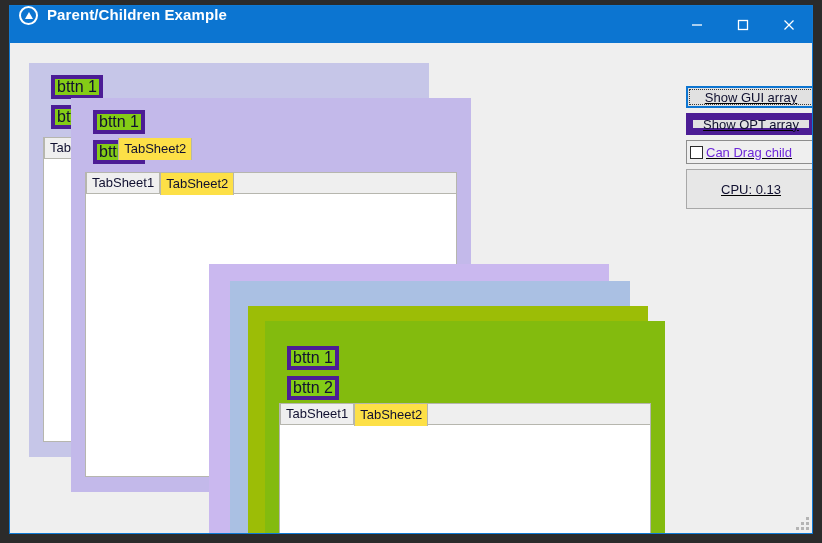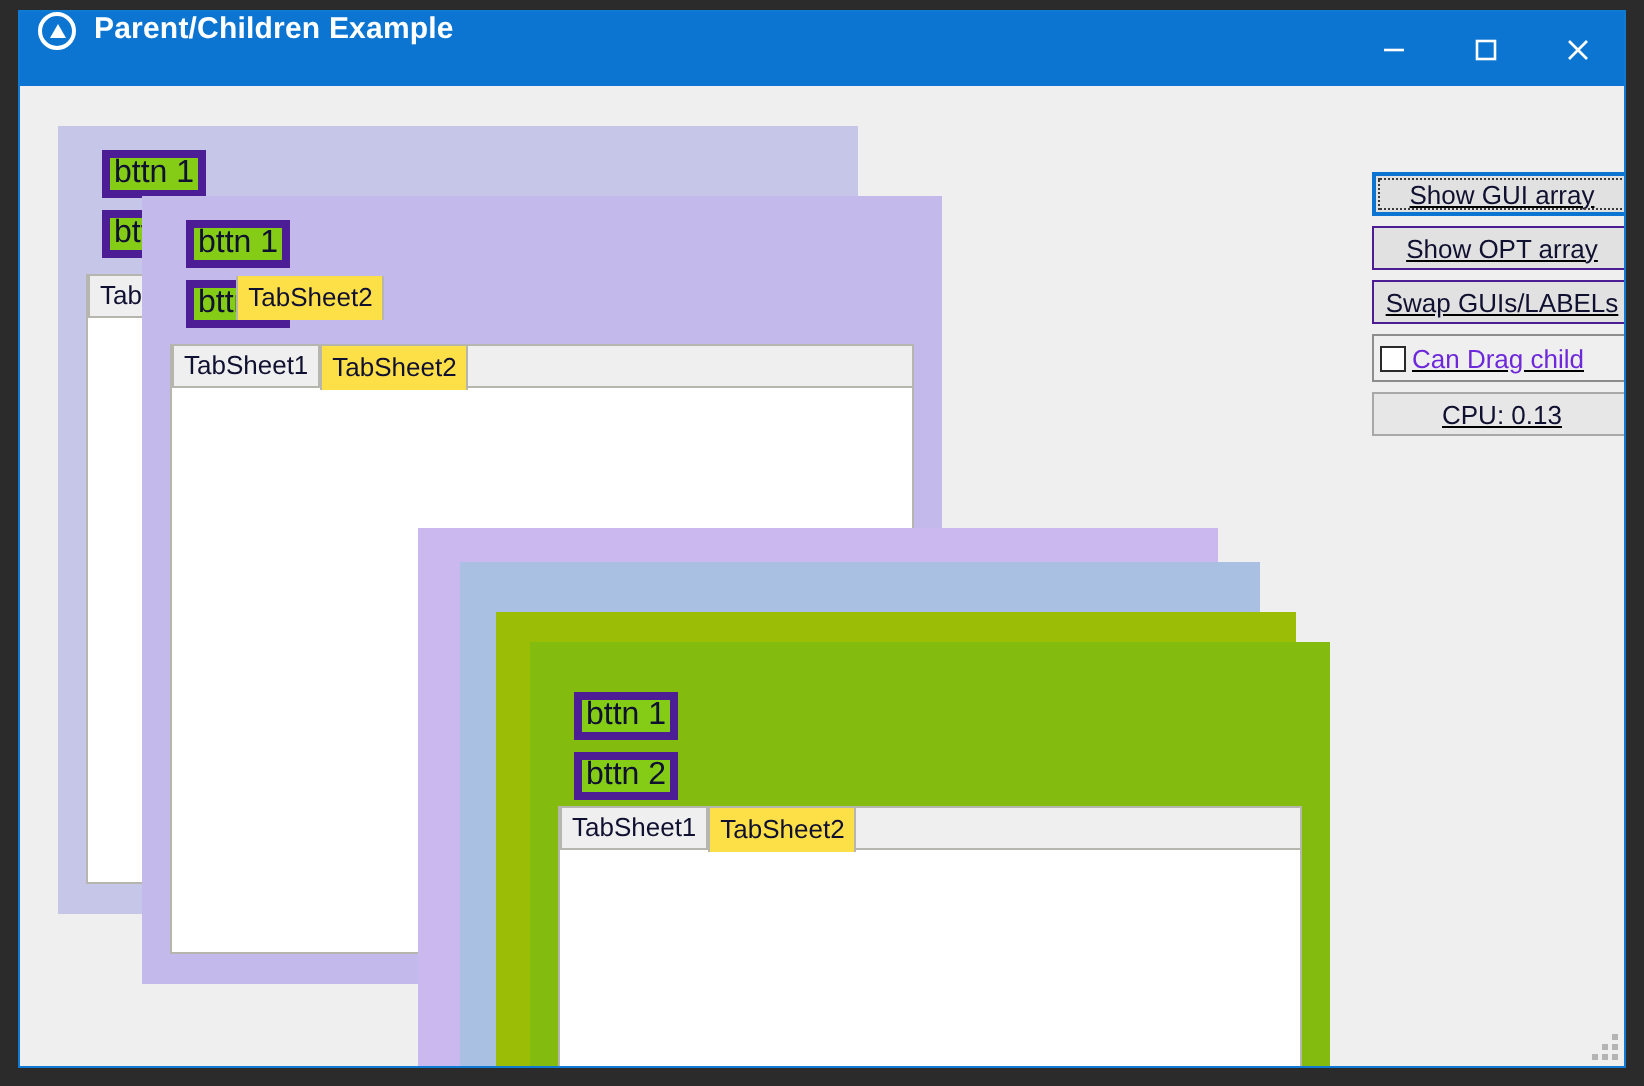--- a/index.html
+++ b/index.html
@@ -151,21 +151,21 @@
     position: absolute;
     left: 676px;
     top: 80px;
     width: 130px;
     text-decoration: underline;
   }
   .side-btn {
     position: relative;
     height: 22px;
     background: #e1e1e1;
-    border: 1px solid #4c1d95;
+    border: 7px solid #4c1d95;
     box-sizing: border-box;
     font-size: 13px;
     color: #101030;
     display: flex;
     align-items: center;
     justify-content: center;
     margin-bottom: 5px;
     white-space: nowrap;
   }
   .side-btn.focused {
@@ -194,21 +194,21 @@
     box-sizing: border-box;
     flex: 0 0 auto;
   }
   .chk-label {
     font-size: 13px;
     color: #6d28d9;
     margin-left: 3px;
     white-space: nowrap;
   }
   #cpu-panel {
-    height: 22px;
+    height: 40px;
     background: #e7e7e7;
     border: 1px solid #a8a8a8;
     box-sizing: border-box;
     font-size: 13px;
     color: #101030;
     display: flex;
     align-items: center;
     justify-content: center;
   }
 
@@ -298,23 +298,20 @@
   </div>
 
   <div id="right-panel">
     <div class="side-btn focused">
       <span class="focus-ring"></span>
       <span>Show GUI array</span>
     </div>
     <div class="side-btn">
       <span>Show OPT array</span>
     </div>
-    <div class="side-btn">
-      <span>Swap GUIs/LABELs</span>
-    </div>
     <div id="chk-panel">
       <span class="chk-box"></span>
       <span class="chk-label">Can Drag child</span>
     </div>
     <div id="cpu-panel">
       <span>CPU: 0.13</span>
     </div>
   </div>
 
   <div id="resize-grip">

